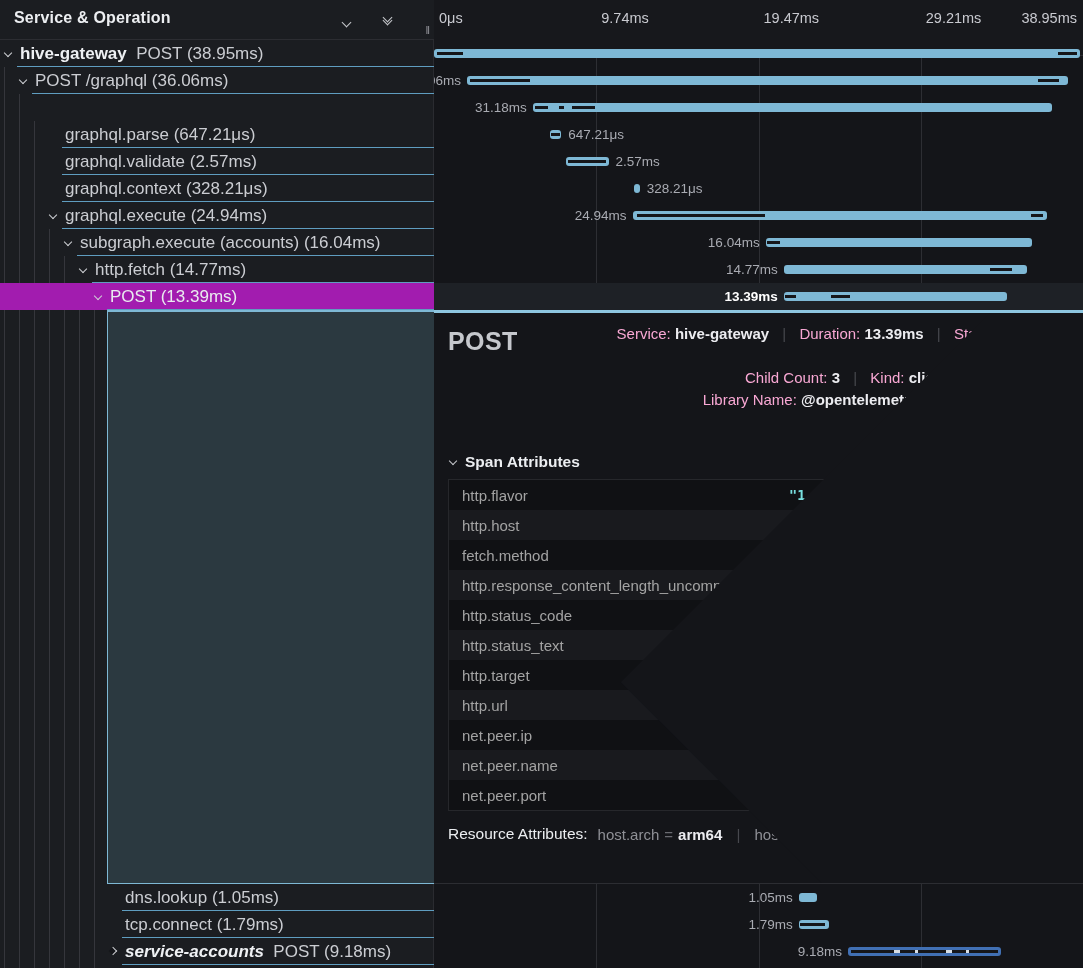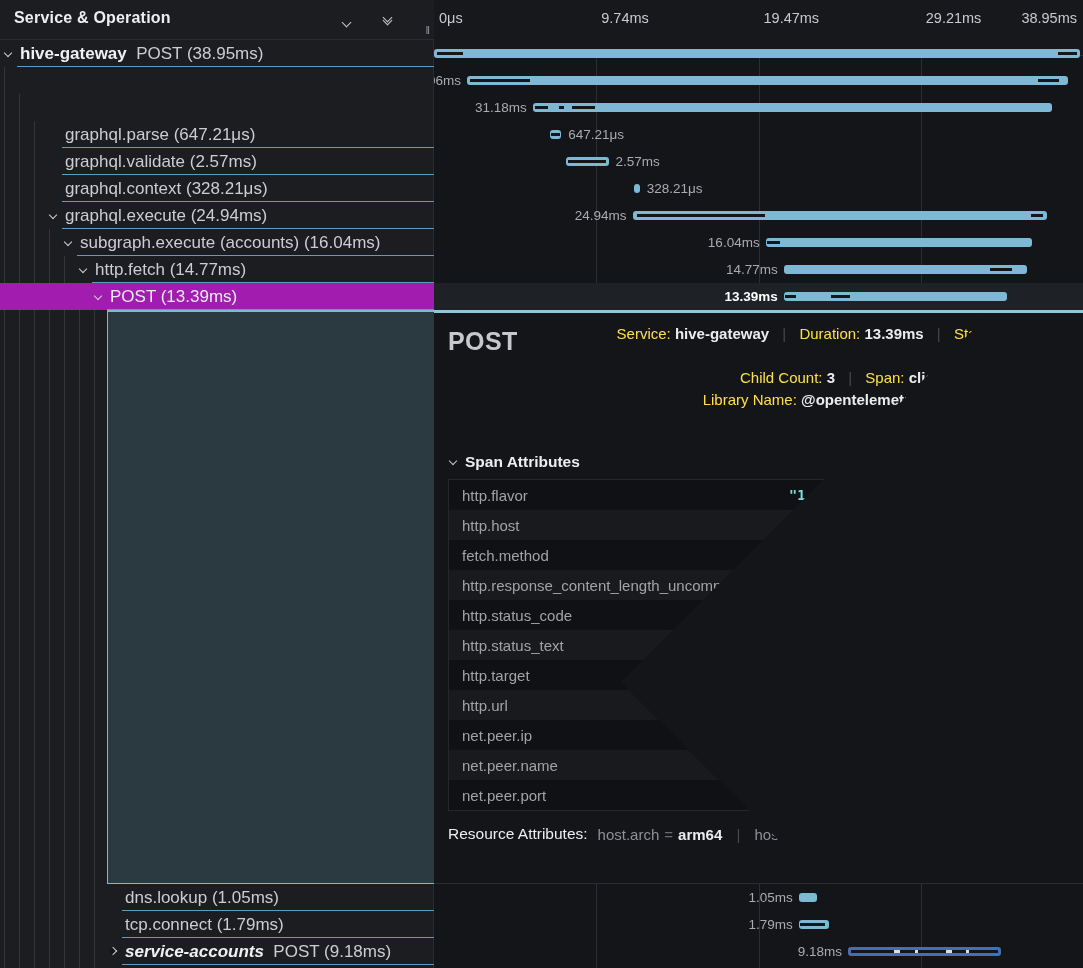--- a/index.html
+++ b/index.html
@@ -48,21 +48,21 @@
   .tk.lt { background:#d7dde4; }
   .dur { position:absolute; top:6px; font-size:13.5px; color:#a9abb2; white-space:nowrap; }
   .brow.sel .dur { color:#ffffff; font-weight:bold; }
 
   
   .detail { position:absolute; left:0; top:310px; width:649px; height:574px; background:#141519;
     border-top:3px solid #8ec6e0; border-bottom:1px solid #2c2d32; padding:10px 14px 0 14px; overflow:hidden; }
   .d-head { display:flex; justify-content:space-between; align-items:flex-start; }
   .d-title { font-size:25px; font-weight:600; color:#c6c8cd; letter-spacing:.4px; padding-top:4px; }
   .d-meta { text-align:right; line-height:22px; font-size:15px; }
-  .fl { color:#fde047; }
+  .fl { color:#f9a8d4; }
   .fv { color:#ececf0; font-weight:bold; }
   .sep { color:#47484e; margin:0 9px; }
   .d-sec { margin:20px 0 8px 2px; display:flex; align-items:center; gap:9px; font-size:15.5px; font-weight:bold; color:#eceef1; }
   .d-sec .chev { width:6px; height:6px; margin-top:-2px; }
   .attrs { border:1px solid #26272b; }
   .arow { display:flex; align-items:center; height:30px; }
   .arow:nth-child(odd) { background:#101114; }
   .arow:nth-child(even) { background:#191a1e; }
   .akey { width:340px; padding-left:13px; font-size:15px; color:#a3a3a3; white-space:nowrap; }
   .aval { flex:1; font-family:"DejaVu Sans Mono", monospace; font-size:13.5px; font-weight:bold; }
@@ -106,20 +106,24 @@
     <div class="guide" style="left:34px; top:121px; bottom:0;"></div>
     <div class="guide" style="left:49px; top:229px; bottom:0;"></div>
     <div class="guide" style="left:64px; top:256px; bottom:0;"></div>
     <div class="guide" style="left:79px; top:283px; bottom:0;"></div>
     <div class="guide" style="left:94px; top:310px; bottom:0;"></div>
 
     <div class="trow" style="top:40px; --ind:20px">
       <span class="tchev chev down"></span>
       <span class="ttext"><span class="svc">hive-gateway</span>&nbsp; <span>POST (38.95ms)</span></span>
     </div>
+    <div class="trow" style="top:67px; --ind:35px">
+      <span class="tchev chev down"></span>
+      <span class="ttext">POST /graphql (36.06ms)</span>
+    </div>
     <div class="trow" style="top:121px; --ind:65px">
       <span class="ttext">graphql.parse (647.21μs)</span>
     </div>
     <div class="trow" style="top:148px; --ind:65px">
       <span class="ttext">graphql.validate (2.57ms)</span>
     </div>
     <div class="trow" style="top:175px; --ind:65px">
       <span class="ttext">graphql.context (328.21μs)</span>
     </div>
     <div class="trow" style="top:202px; --ind:65px">
@@ -242,21 +246,21 @@
             <span class="fl">Duration:</span>
             <span class="fv">13.39ms</span>
             <span class="sep">|</span>
             <span class="fl">Start Time:</span>
             <span class="fv">21ms (23:56:48.174)</span>
           </div>
           <div>
             <span class="fl">Child Count:</span>
             <span class="fv">3</span>
             <span class="sep">|</span>
-            <span class="fl">Span:</span>
+            <span class="fl">Kind:</span>
             <span class="fv">client</span>
             <span class="sep">|</span>
             <span class="fl">Status:</span>
             <span class="fv">unset</span>
           </div>
           <div>
             <span class="fl">Library Name:</span>
             <span class="fv">@opentelemetry/instrumentation-http</span>
           </div>
           <div>

